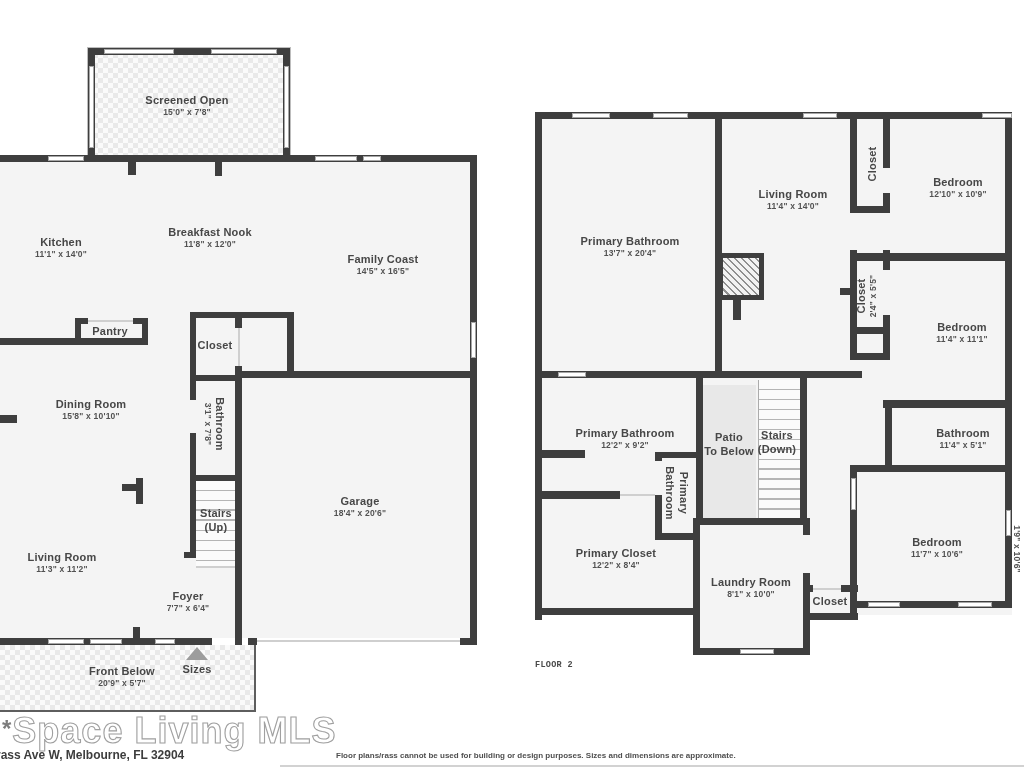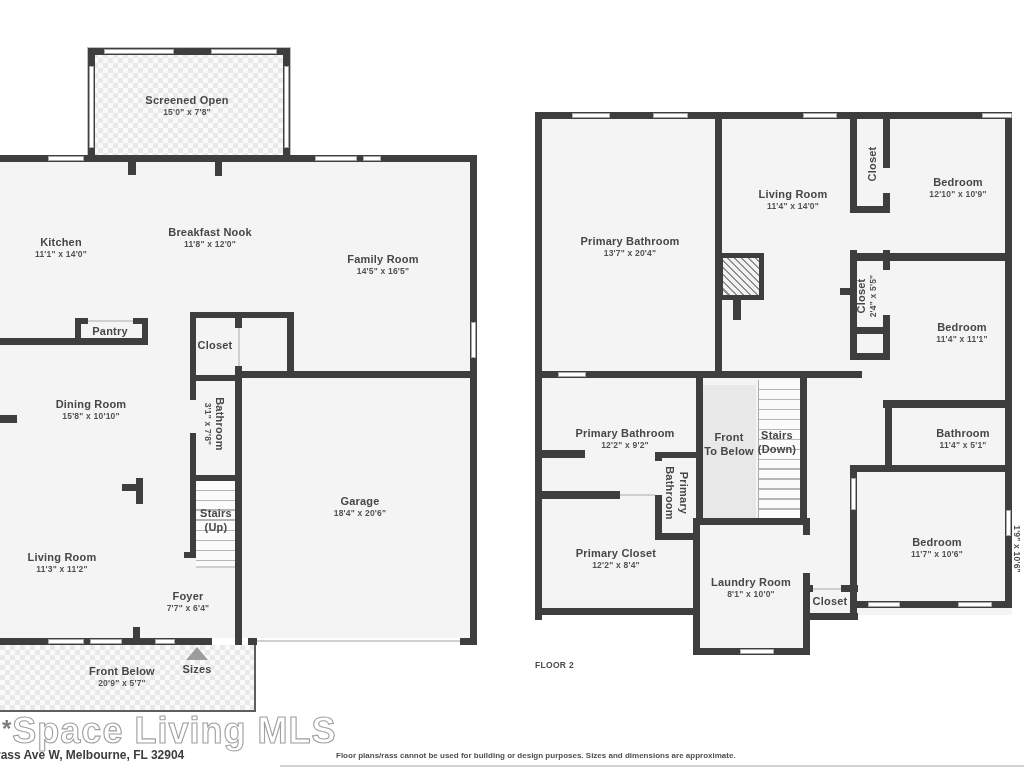--- a/index.html
+++ b/index.html
@@ -38,21 +38,21 @@
   }
 
   .lbl { position:absolute; transform:translate(-50%,-50%); text-align:center;
          color:#474747; font-weight:bold; white-space:nowrap; line-height:1.3; }
   .lbl .nm { display:block; font-size:11px; letter-spacing:.2px; }
   .lbl .dm { display:block; font-size:8.5px; color:#525252; letter-spacing:.2px; }
   .lbl .dm.big { font-size:11px; color:#474747; }
   .vcw  { transform:translate(-50%,-50%) rotate(90deg); }
   .vccw { transform:translate(-50%,-50%) rotate(-90deg); }
 
-  .floor-tag { position:absolute; font-size:8.5px; font-weight:bold; color:#4a4a4a; letter-spacing:.3px; }
+  .floor-tag { position:absolute; font-size:8.5px; font-weight:bold; color:#4a4a4a; letter-spacing:.3px;font-family:Liberation Mono, monospace; }
 
   .logo { position:absolute; left:2px; top:710px; font-size:36px; font-weight:bold;
           letter-spacing:1px; color:transparent; -webkit-text-stroke:1.1px #a0a0a0; }
   .logo .mark { -webkit-text-stroke:0; color:#7d7d7d; font-size:24px; vertical-align:6px; }
   .addr { position:absolute; left:-4px; top:748px; font-size:12px; font-weight:bold; color:#3d3d3d; }
   .disc { position:absolute; left:336px; top:751px; font-size:8px; font-weight:bold; color:#4f4f4f; }
   .rule { position:absolute; background:#d2d2d2; }
 </style>
 </head>
 <body>
@@ -129,21 +129,21 @@
     </div>
     <div class="lbl" style="left:61px;top:248px">
       <span class="nm">Kitchen</span>
       <span class="dm">11'1" x 14'0"</span>
     </div>
     <div class="lbl" style="left:210px;top:238px">
       <span class="nm">Breakfast Nook</span>
       <span class="dm">11'8" x 12'0"</span>
     </div>
     <div class="lbl" style="left:383px;top:265px">
-      <span class="nm">Family Room</span>
+      <span class="nm">Family Coast</span>
       <span class="dm">14'5" x 16'5"</span>
     </div>
     <div class="lbl" style="left:110px;top:331px">
       <span class="nm">Pantry</span>
     </div>
     <div class="lbl" style="left:215px;top:345px">
       <span class="nm">Closet</span>
     </div>
     <div class="lbl" style="left:91px;top:410px">
       <span class="nm">Dining Room</span>
@@ -275,21 +275,21 @@
     </div>
     <div class="lbl" style="left:625px;top:439px">
       <span class="nm">Primary Bathroom</span>
       <span class="dm">12'2" x 9'2"</span>
     </div>
     <div class="lbl vcw" style="left:677px;top:493px">
       <span class="nm">Primary</span>
       <span class="nm">Bathroom</span>
     </div>
     <div class="lbl" style="left:729px;top:444px">
-      <span class="nm">Front</span>
+      <span class="nm">Patio</span>
       <span class="nm">To Below</span>
     </div>
     <div class="lbl" style="left:777px;top:442px">
       <span class="nm">Stairs</span>
       <span class="dm big">(Down)</span>
     </div>
     <div class="lbl" style="left:963px;top:439px">
       <span class="nm">Bathroom</span>
       <span class="dm">11'4" x 5'1"</span>
     </div>

